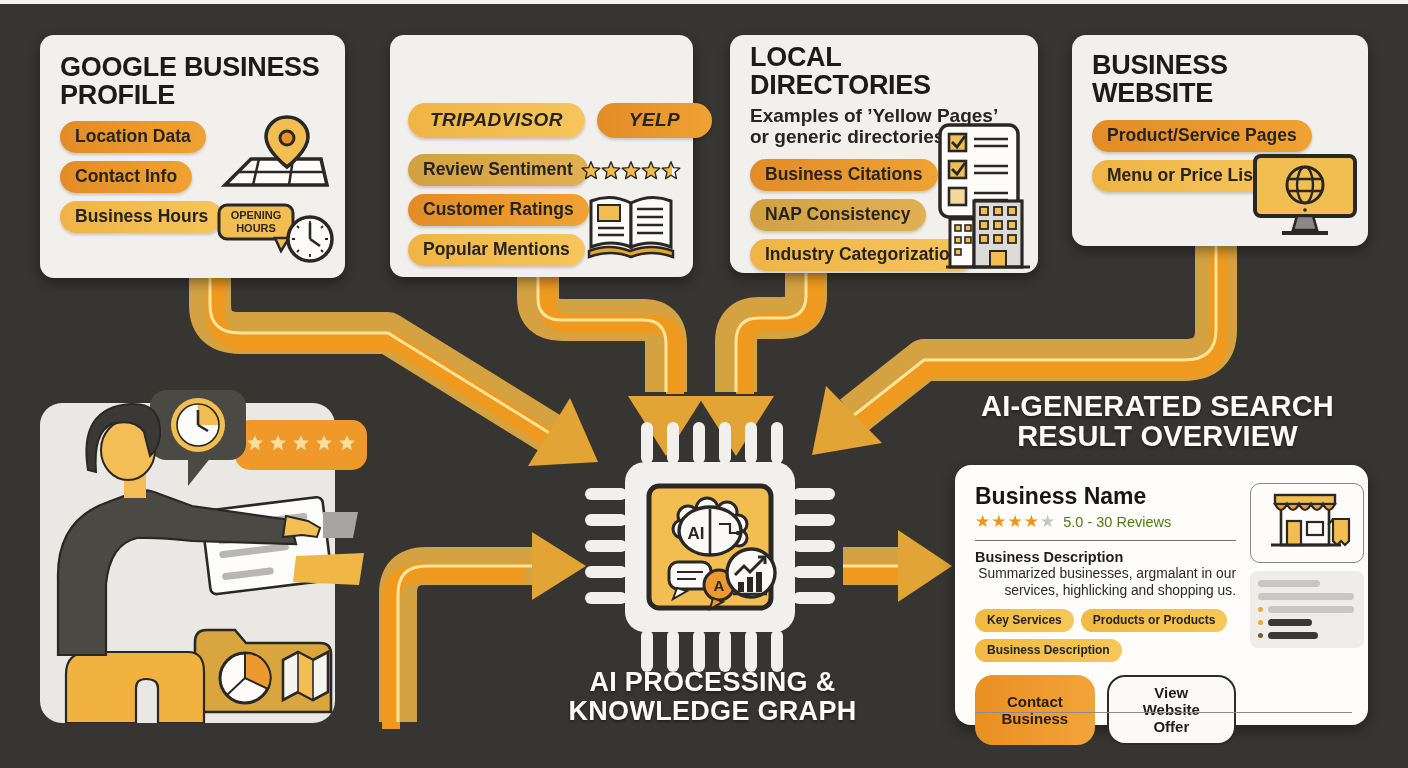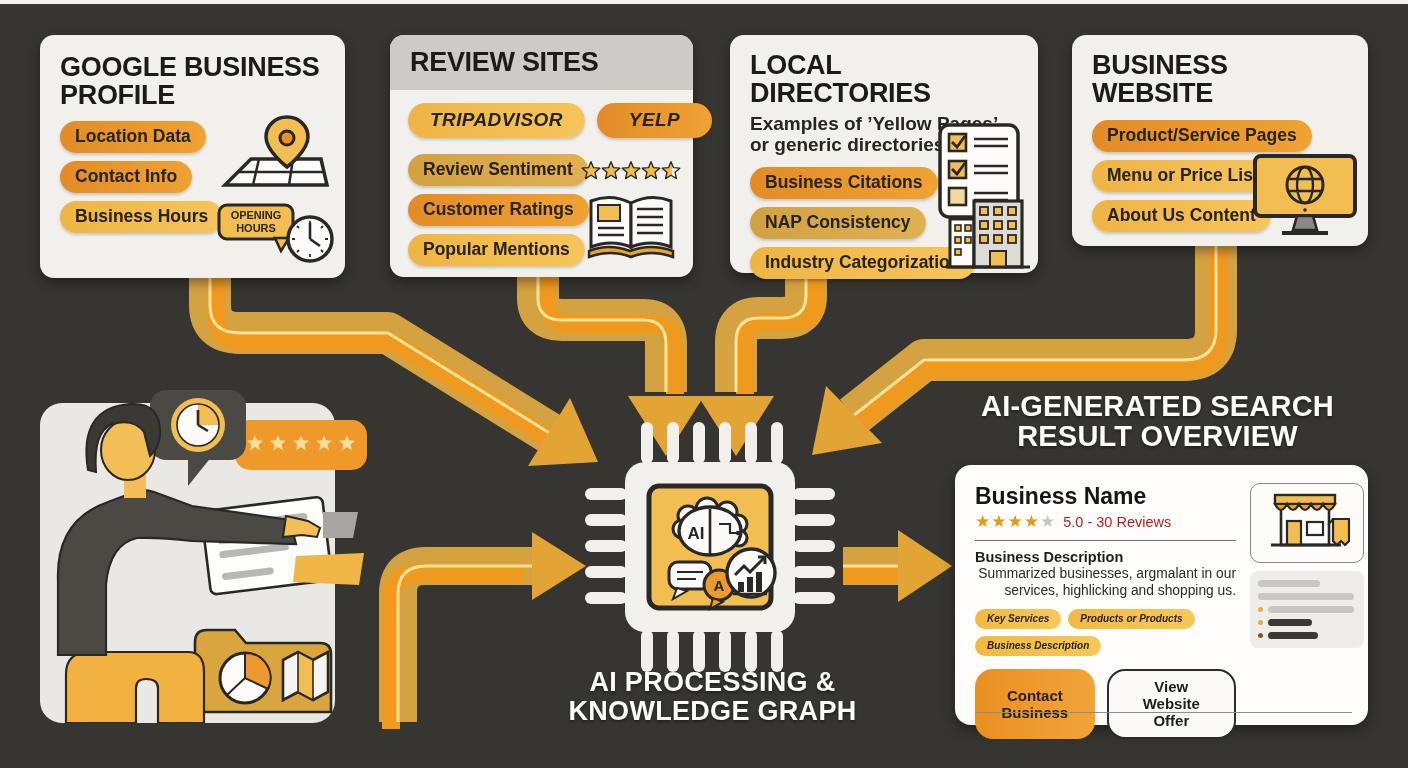--- a/index.html
+++ b/index.html
@@ -32,27 +32,27 @@
   
   .result-card{position:absolute;left:955px;top:465px;width:413px;height:260px;background:#fefdfc;
                border-radius:16px;box-shadow:0 5px 14px rgba(0,0,0,.4);box-sizing:border-box;padding:18px 0 14px 20px;}
   .rc-cols{display:flex;gap:14px;}
   .rc-left{flex:1;min-width:0;}
   .rc-right{width:118px;flex:0 0 118px;}
   .rc-name{font-size:23px;font-weight:700;color:#161616;}
   .rc-rating{display:flex;align-items:center;gap:7px;margin-top:3px;}
   .rc-stars{font-size:17px;letter-spacing:1px;line-height:1;}
   .rc-stars .sf{color:#ef940e;} .rc-stars .se{color:#c7c5c2;}
-  .rc-rating-text{font-size:14.5px;color:#b91c1c;}
+  .rc-rating-text{font-size:14.5px;color:#4d7c0f;}
   .rc-hr{border:none;border-top:1.6px solid #6f6f6d;margin:10px 0 8px;width:100%;}
   .rc-desc-title{font-size:14.5px;font-weight:700;color:#1d1d1c;}
   .rc-desc{font-size:13.8px;color:#2b2a29;line-height:1.25;text-align:right;}
   .rc-tags{display:flex;flex-wrap:wrap;gap:7px;margin-top:10px;max-width:305px;}
   .rc-pill{background:linear-gradient(90deg,#f0ba43,#f6c859);border-radius:14px;padding:4px 12px 5px;
-           font-size:10px;font-weight:600;color:#262421;white-space:nowrap;font-style:italic;}
+           font-size:12px;font-weight:600;color:#262421;white-space:nowrap;}
   .rc-buttons{display:flex;gap:12px;margin-top:13px;}
   .btn{border-radius:18px;font-size:15px;font-weight:700;padding:7px 18px 8px;cursor:pointer;
        font-family:"Liberation Sans",sans-serif;}
   .btn-primary{background:linear-gradient(90deg,#ea8f22,#f2a439);border:none;color:#262017;}
   .btn-secondary{background:#fbfaf9;border:2px solid #2c2c2a;color:#1d1d1c;}
   .rc-bottom-line{position:absolute;left:20px;right:16px;bottom:12px;border-top:1.4px solid #8d8c8a;}
   .rc-iconbox{width:112px;height:78px;background:#fdfcfa;border:1.6px solid #8a8884;border-radius:10px;
               display:flex;align-items:center;justify-content:center;}
   .rc-panel{margin-top:8px;width:114px;background:#efedea;border-radius:8px;padding:9px 8px;box-sizing:border-box;}
   .ph-row{display:flex;align-items:center;gap:5px;margin-bottom:6px;}
@@ -135,23 +135,20 @@
       <text x="39" y="119" text-anchor="middle" font-size="11" font-weight="800" fill="#2a2825" font-family="Liberation Sans, sans-serif">HOURS</text>
       <polygon points="58,125 64,138 72,125" fill="#f2be52" stroke="#2a2825" stroke-width="2.5"></polygon>
 
       <circle cx="93" cy="126" r="22" fill="#fdfcfa" stroke="#2a2825" stroke-width="3.5"></circle>
       <path d="M93,126 V110 M93,126 L103,133" stroke="#2a2825" stroke-width="2.6" fill="none"></path>
       <path d="M93,108 v3 M93,141 v3 M75,126 h3 M108,126 h3 M80,113 l2,2 M104,137 l2,2 M80,139 l2,-2 M104,115 l2,-2" stroke="#2a2825" stroke-width="1.8"></path>
     </svg>
   </div>
 
   <div class="card" style="left:390px;top:35px;width:303px;height:242px;box-sizing:border-box;">
-    <div class="rs-head">
-      <div class="card-title">REVIEW SITES</div>
-    </div>
     <div style="position:absolute;left:18px;top:68px;right:16px;">
       <div style="display:flex;gap:12px;font-style:italic;">
         <span class="pill pa pbold">TRIPADVISOR</span>
         <span class="pill po pbold" style="padding-left:32px;padding-right:32px;">YELP</span>
       </div>
       <div class="pills" style="margin-top:16px;">
         <span class="pill pol">Review Sentiment</span>
         <span class="pill po">Customer Ratings</span>
         <span class="pill pa">Popular Mentions</span>
       </div>
@@ -175,21 +172,21 @@
 
     <svg class="icon-abs" style="right:16px;top:158px;" width="92" height="66" viewBox="0 0 92 66">
       <path d="M4,58 Q24,50 45,58 Q66,50 88,58 L88,64 Q66,56 46,64 Q26,56 4,64 Z" fill="#e8a62e" stroke="#2a2825" stroke-width="2.5"></path>
       <path d="M46,10 Q26,0 6,8 V54 Q26,46 46,54 Z" fill="#fdfcfa" stroke="#2a2825" stroke-width="3"></path>
       <path d="M46,10 Q66,0 86,8 V54 Q66,46 46,54 Z" fill="#fdfcfa" stroke="#2a2825" stroke-width="3"></path>
       <rect x="13" y="12" width="22" height="16" fill="#f2be52" stroke="#2a2825" stroke-width="2"></rect>
       <path d="M13,35 h26 M13,42 h26 M52,16 h26 M52,24 h26 M52,32 h26 M52,40 h26" stroke="#2a2825" stroke-width="2.4"></path>
     </svg>
   </div>
 
-  <div class="card" style="left:730px;top:35px;width:308px;height:238px;padding:16px 20px;box-sizing:border-box;">
+  <div class="card" style="left:730px;top:35px;width:308px;height:238px;padding:8px 20px;box-sizing:border-box;">
     <div class="card-title">LOCAL DIRECTORIES</div>
     <div class="card-sub" style="width:250px;">Examples of ’Yellow Pages’ or generic directories</div>
     <div class="pills" style="margin-top:11px;">
       <span class="pill po">Business Citations</span>
       <span class="pill pol">NAP Consistency</span>
       <span class="pill pa">Industry Categorization</span>
     </div>
 
     <svg class="icon-abs" style="right:18px;top:88px;" width="82" height="96" viewBox="0 0 82 96">
       <rect x="2" y="2" width="78" height="92" rx="9" fill="#fdfcfa" stroke="#2a2825" stroke-width="3.5"></rect>
@@ -221,21 +218,20 @@
       <rect x="44" y="58" width="16" height="16" fill="#f2be52" stroke="#2a2825" stroke-width="2"></rect>
       <path d="M0,74 H84" stroke="#2a2825" stroke-width="3"></path>
     </svg>
   </div>
 
   <div class="card" style="left:1072px;top:35px;width:296px;height:211px;padding:16px 20px;box-sizing:border-box;">
     <div class="card-title" style="width:170px;">BUSINESS WEBSITE</div>
     <div class="pills" style="margin-top:13px;">
       <span class="pill po">Product/Service Pages</span>
       <span class="pill pa">Menu or Price Lists</span>
-      <span class="pill pa">About Us Content</span>
     </div>
 
     <svg class="icon-abs" style="right:10px;top:118px;" width="106" height="86" viewBox="0 0 106 86">
       <rect x="3" y="3" width="100" height="60" rx="6" fill="#f2be52" stroke="#2a2825" stroke-width="4"></rect>
       <circle cx="53" cy="32" r="18" fill="none" stroke="#2a2825" stroke-width="3"></circle>
       <ellipse cx="53" cy="32" rx="8" ry="18" fill="none" stroke="#2a2825" stroke-width="2.4"></ellipse>
       <path d="M36,26 H70 M36,38 H70" stroke="#2a2825" stroke-width="2.4" fill="none"></path>
       <circle cx="53" cy="57" r="1.8" fill="#2a2825"></circle>
       <path d="M45,63 L41,77 H65 L61,63 Z" fill="#8b8985" stroke="#2a2825" stroke-width="2.6"></path>
       <path d="M30,80 H76" stroke="#2a2825" stroke-width="4"></path>

